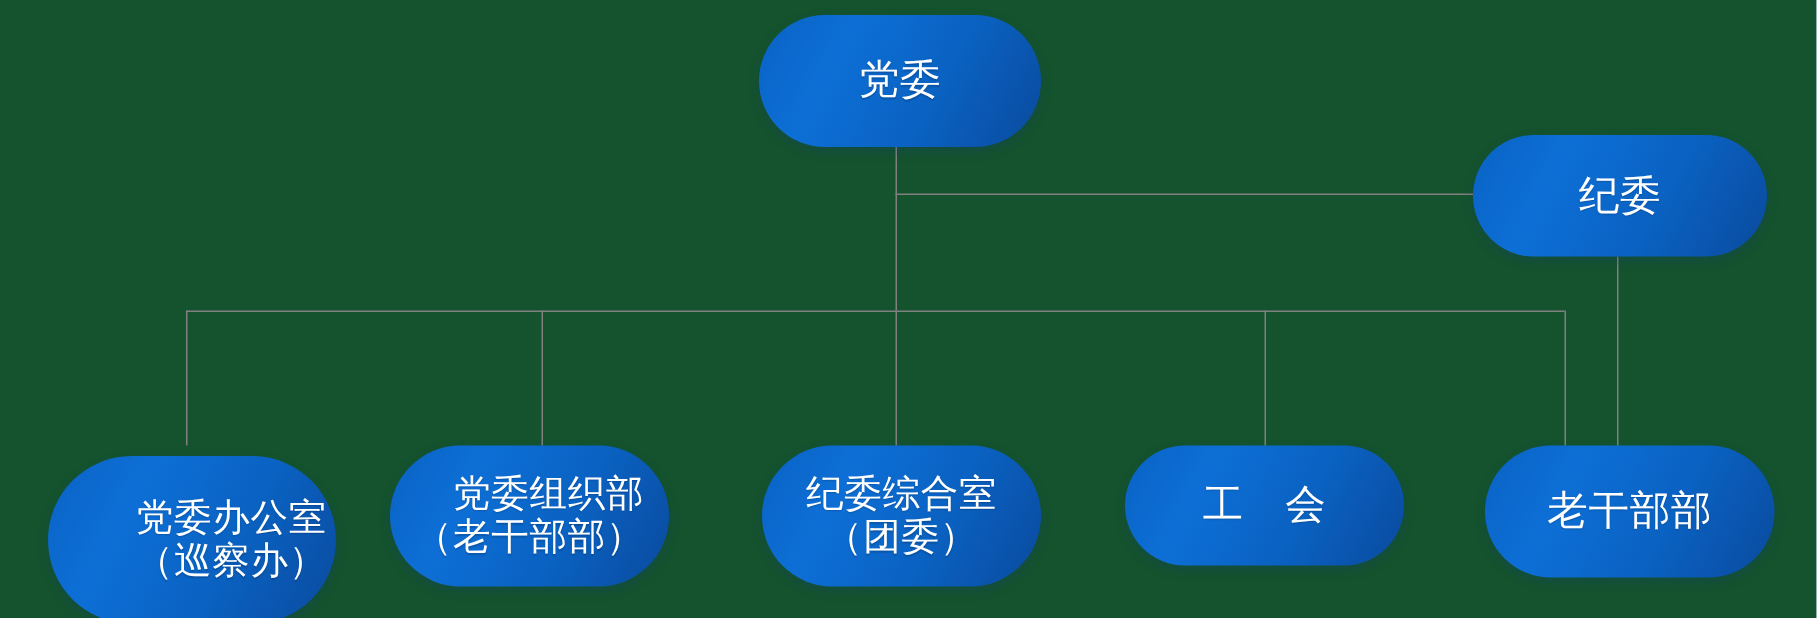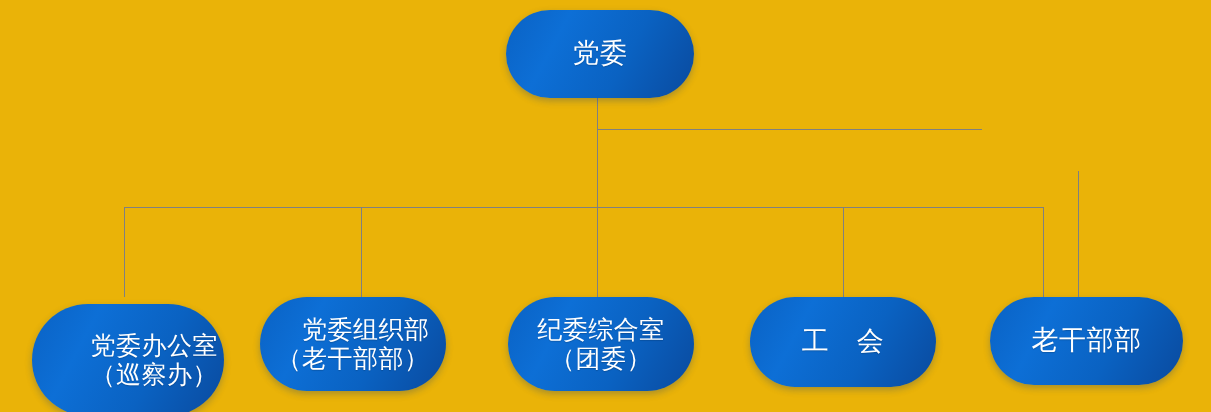--- a/index.html
+++ b/index.html
@@ -8,21 +8,21 @@
     padding: 0;
     background: #ffffff;
   }
   body {
     font-family: "Liberation Serif", "DejaVu Serif", serif;
   }
   #chart-root {
     position: relative;
     width: 1211px;
     height: 412px;
-    background: #eab308;
+    background: #14532d;
     overflow: hidden;
   }
   
   .conn {
     position: absolute;
     background: #808080;
   }
   .conn.v { width: 1px; }
   .conn.h { height: 1px; }
 
@@ -67,35 +67,38 @@
       <div class="conn v" style="left: 597px; top: 207px; height: 90px;"></div>
       <div class="conn v" style="left: 843px; top: 207px; height: 90px;"></div>
       <div class="conn v" style="left: 1043px; top: 207px; height: 90px;"></div>
       <div class="conn v" style="left: 1078px; top: 171px; height: 126px;"></div>
     </div>
 
   <div class="node root" id="node-root" style="left: 506px; top: 10px; width: 188px; height: 88px;">
     <span class="label">党委</span>
   </div>
 
+  <div class="node aux" id="node-aux" style="left: 982px; top: 90px; width: 196px; height: 81px;">
+    <span class="label">纪委</span>
+  </div>
 
   <div id="leaf-layer">
       <div class="node leaf" style="left: 32px; top: 304px; width: 192px; height: 112px; justify-content: flex-end;">
         <span class="label">党委办公室
 （巡察办）</span>
       </div>
       <div class="node leaf" style="left: 260px; top: 297px; width: 186px; height: 94px; text-align: right;">
         <span class="label">党委组织部
 （老干部部）</span>
       </div>
       <div class="node leaf" style="left: 508px; top: 297px; width: 186px; height: 94px;">
         <span class="label">纪委综合室
 （团委）</span>
       </div>
-      <div class="node leaf single-line" style="left: 750px; top: 297px; width: 186px; height: 90px;">
+      <div class="node leaf single-line" style="left: 750px; top: 297px; width: 186px; height: 80px;">
         <span class="label">工　会</span>
       </div>
       <div class="node leaf single-line" style="left: 990px; top: 297px; width: 193px; height: 88px;">
         <span class="label">老干部部</span>
       </div>
     </div>
 
 </div>
 
 </body></html>

